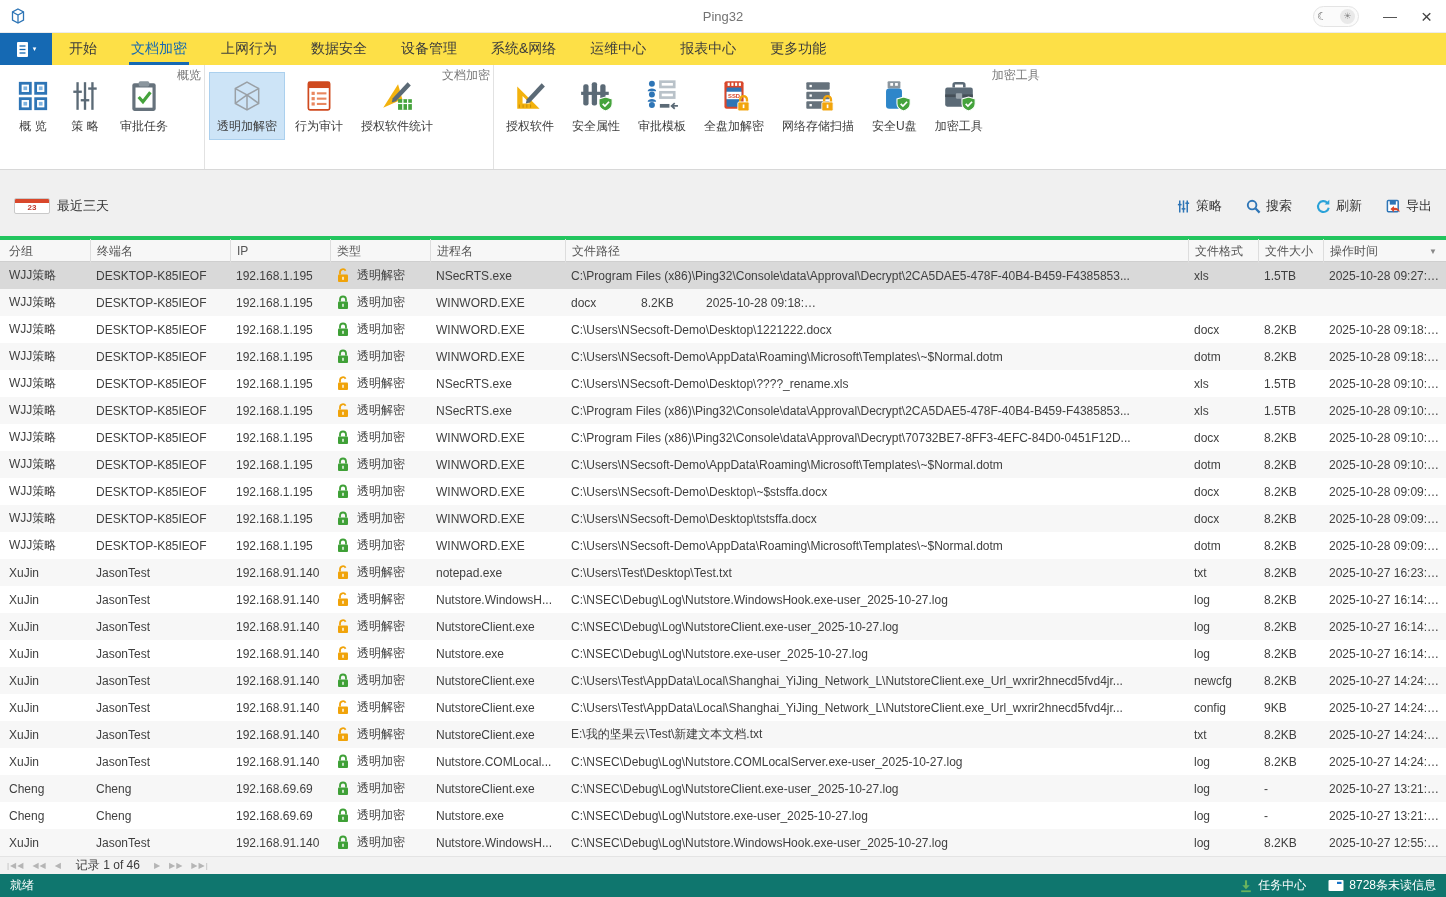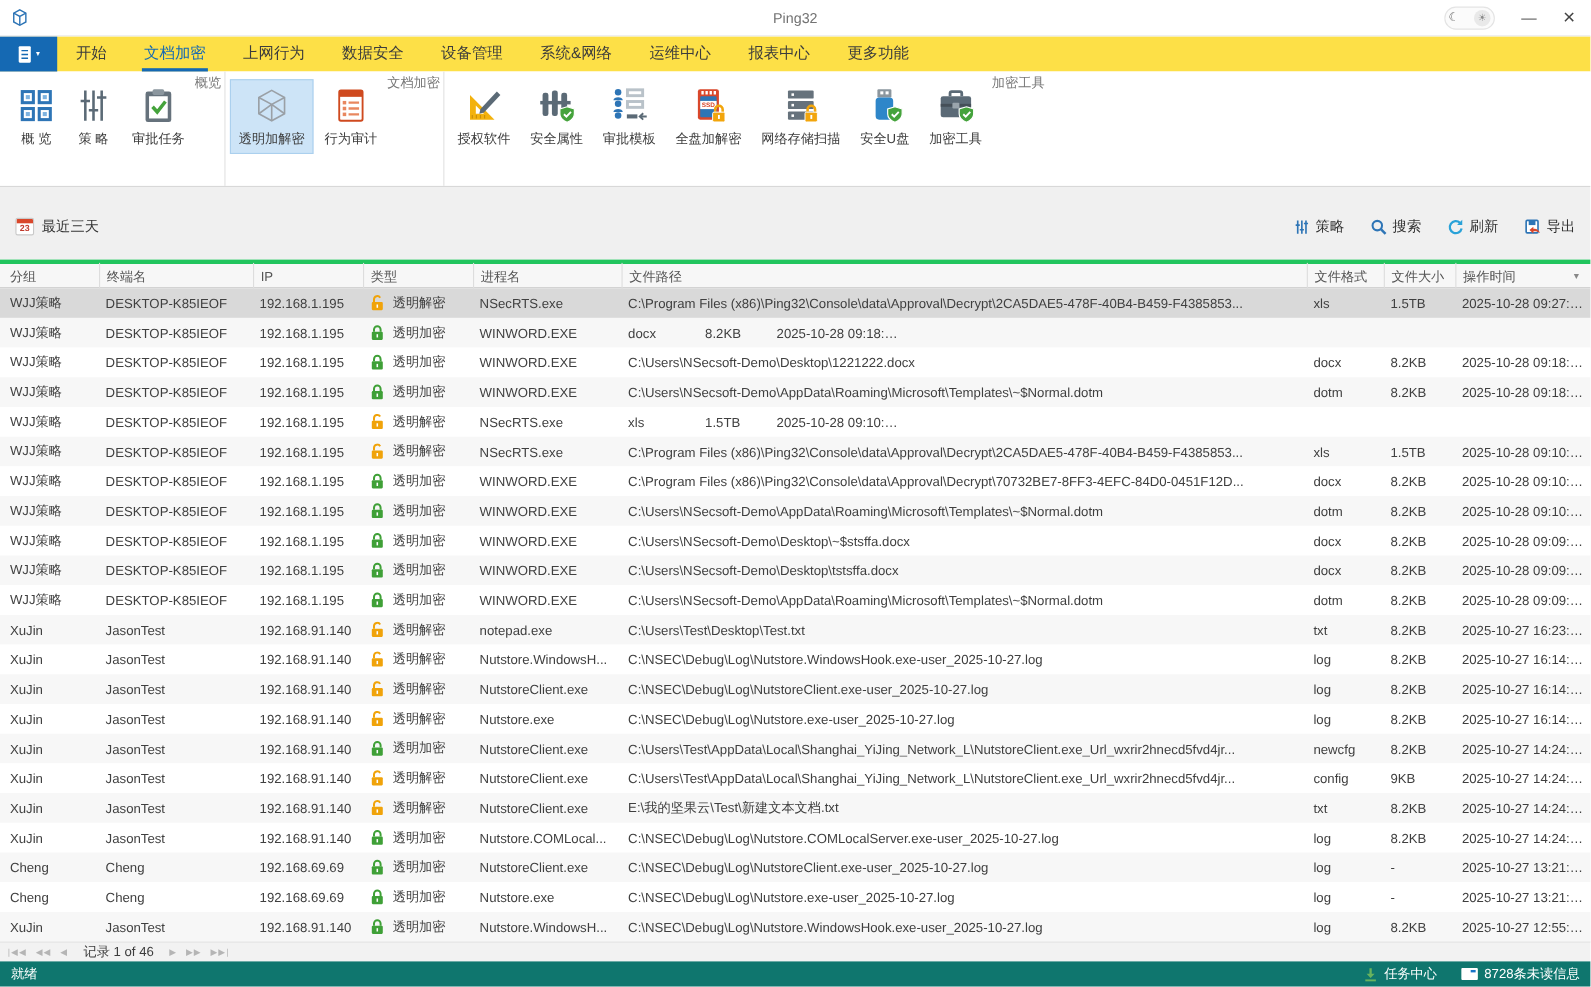--- a/index.html
+++ b/index.html
@@ -29,21 +29,21 @@
   .rbtns{flex:1;display:flex;align-items:flex-start;padding-top:7px}
   .rbtn{display:flex;flex-direction:column;align-items:center;padding:5px 7px 4px;margin:0 1px;border:1px solid transparent;cursor:pointer}
   .rbtn.selected{background:#cde4f7;border-color:#abd0ee}
   .rbtn .icn{height:36px;display:flex;align-items:center}
   .rlbl{font-size:12px;color:#3c3c3c;margin-top:4px;white-space:nowrap}
   .glbl{height:22px;text-align:center;font-size:12px;color:#777;line-height:20px}
   
   .content{background:#f0f0f0;height:686px;box-sizing:border-box}
   .filterbar{height:66px;box-sizing:border-box;display:flex;align-items:center;padding:20px 14px 14px}
   .datefilter{display:flex;align-items:center;gap:7px;font-size:13px;color:#333;cursor:pointer}
-  .cal{width:17px;height:16px;background:#fff;border:1px solid #c9c9c9;border-radius:2px;box-sizing:border-box;overflow:hidden}
+  .cal{width:36px;height:16px;background:#fff;border:1px solid #c9c9c9;border-radius:2px;box-sizing:border-box;overflow:hidden}
   .cal-top{height:4px;background:#d9472b}
   .cal-num{font-size:8px;color:#c0392b;text-align:center;line-height:10px;font-weight:bold}
   .fspacer{flex:1}
   .tact{display:flex;align-items:center;gap:5px;font-size:13px;color:#333;margin-left:24px;cursor:pointer}
   
   .table{background:#fff}
   .thead{display:flex;height:26px;background:#f7f7f7;border-top:4px solid #22c55e;border-bottom:1px solid #cfcfcf;box-sizing:border-box;color:#555;font-size:12px;align-items:center;position:relative}
   .thead .cell{line-height:24px}
   .thead .cell + .cell{border-left:1px solid #ddd}
   .filter-arrow{position:absolute;right:9px;top:0;font-size:8px;color:#888;line-height:24px;cursor:pointer}
@@ -187,20 +187,35 @@
               </g>
               <g stroke="#e8875f" stroke-width="2">
                 <line x1="14" y1="13.5" x2="23" y2="13.5"></line>
                 <line x1="14" y1="18.5" x2="23" y2="18.5"></line>
                 <line x1="14" y1="23.5" x2="23" y2="23.5"></line>
               </g>
             </svg>
           </span>
           <div class="rlbl">行为审计</div>
         </div>
+        <div class="rbtn">
+          <span class="icn">
+            <svg width="34" height="34" viewBox="0 0 32 32">
+              <path d="M3 27L17 5l4 14Z" fill="#f3b20d"></path>
+              <path d="M26 3l3 3-14 15-4 1 1-4Z" fill="#5b6a76"></path>
+              <rect x="17" y="19" width="13" height="10" fill="#45a33c"></rect>
+              <g stroke="#fff" stroke-width="1.2">
+                <line x1="17" y1="23" x2="30" y2="23"></line>
+                <line x1="21.5" y1="19" x2="21.5" y2="29"></line>
+                <line x1="26" y1="19" x2="26" y2="29"></line>
+              </g>
+            </svg>
+          </span>
+          <div class="rlbl">授权软件统计</div>
+        </div>
       </div>
       <div class="glbl">文档加密</div>
     </div>
     <div class="rgroup">
       <div class="rbtns">
         <div class="rbtn">
           <span class="icn">
             <svg width="34" height="34" viewBox="0 0 32 32">
               <path d="M4 28V7l21 21Z" fill="#f3b20d"></path>
               <path d="M9 23v-7l7 7Z" fill="#fff"></path>
@@ -477,20 +492,21 @@
             <span class="icn lk">
               <svg width="14" height="15" viewBox="0 0 14 15">
                 <path d="M4 6.5V4.2a3 3 0 0 1 5.6-1.5" fill="none" stroke="#f0a30a" stroke-width="1.8"></path>
                 <rect x="2" y="6.5" width="10" height="7.5" rx="1" fill="#f0a30a"></rect>
                 <rect x="6.3" y="8.8" width="1.4" height="3" fill="#fff"></rect>
               </svg>
             </span>
             <span>透明解密</span>
           </div>
           <div class="cell c4">NSecRTS.exe</div>
+          <div class="cell c5">C:\Users\NSecsoft-Demo\Desktop\????_rename.xls</div>
           <div class="cell c6">xls</div>
           <div class="cell c7">1.5TB</div>
           <div class="cell c8">2025-10-28 09:10:49</div>
         </div>
         <div class="trow">
           <div class="cell c0">WJJ策略</div>
           <div class="cell c1">DESKTOP-K85IEOF</div>
           <div class="cell c2">192.168.1.195</div>
           <div class="cell c3 typecell">
             <span class="icn lk">

